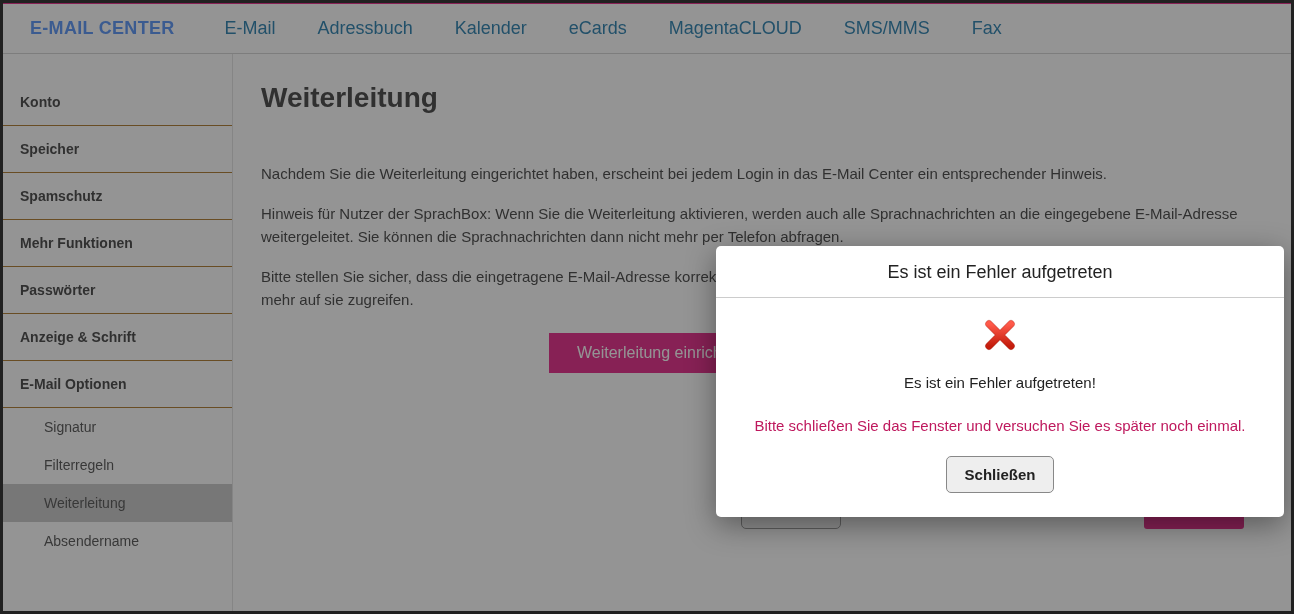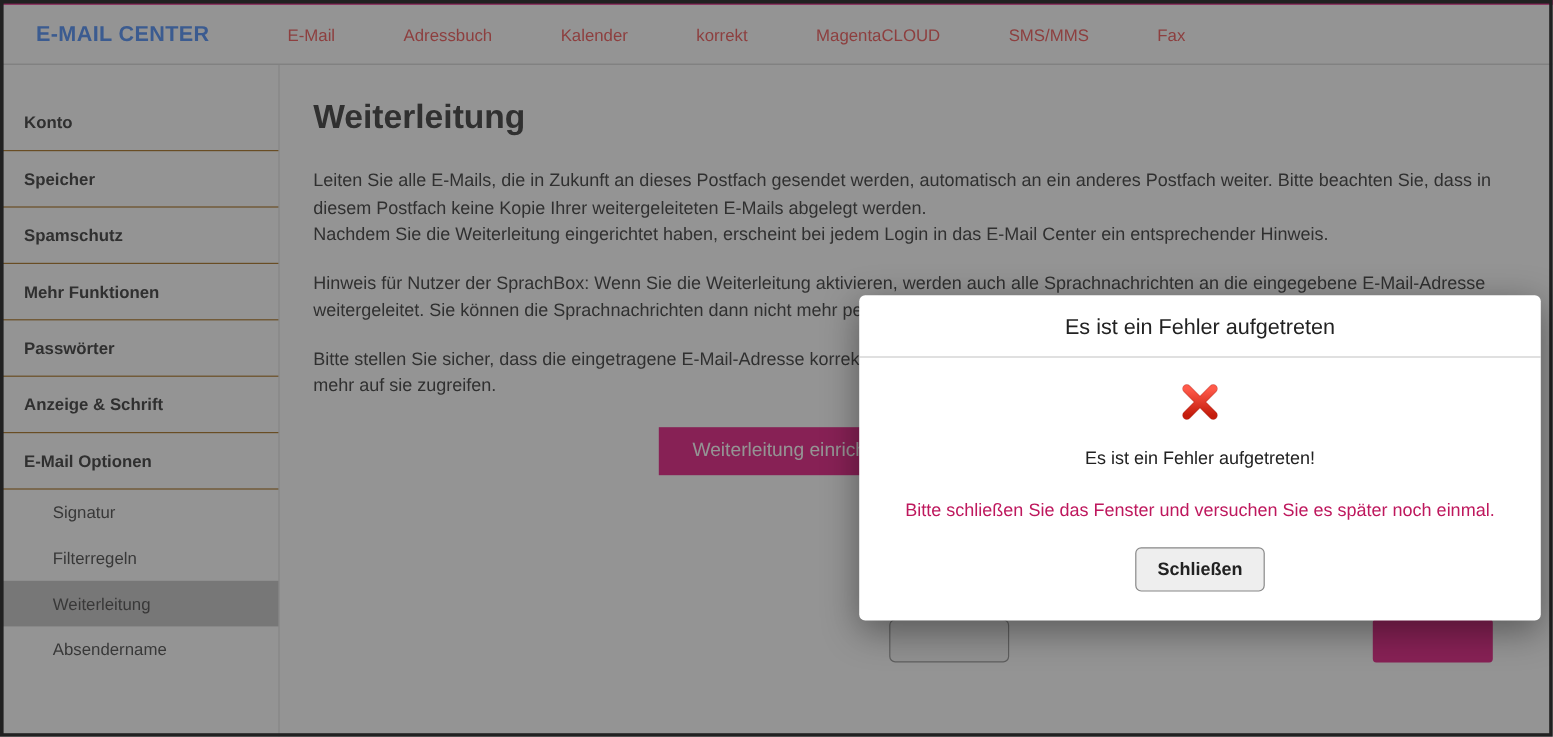--- a/index.html
+++ b/index.html
@@ -30,25 +30,24 @@
       border-bottom: 1px solid #ccc;
     }
     .topnav .brand {
       font-weight: 700;
       font-size: 18px;
       color: #3b82f6;
       margin-right: 50px;
       letter-spacing: 0.3px;
     }
     .topnav .nav-item {
-      font-size: 14px;
-      color: #ef4444;
+      font-size: 18px;
+      color: #0369a1;
       margin-right: 42px;
       cursor: pointer;
-      margin-left: 15px;
     }
     .container {
       display: flex;
       height: calc(100% - 54px);
     }
     .sidebar {
       width: 233px;
       border-right: 1px solid #ddd;
       padding-top: 25px;
     }
@@ -171,21 +170,21 @@
 </head>
 <body>
 
 <div class="magenta-bar"></div>
 
 <div class="topnav">
   <div class="brand">E-MAIL CENTER</div>
   <div class="nav-item">E-Mail</div>
   <div class="nav-item">Adressbuch</div>
   <div class="nav-item">Kalender</div>
-  <div class="nav-item">korrekt</div>
+  <div class="nav-item">eCards</div>
   <div class="nav-item">MagentaCLOUD</div>
   <div class="nav-item">SMS/MMS</div>
   <div class="nav-item">Fax</div>
 </div>
 
 <div class="container">
   <div class="sidebar">
     <div class="item">Konto</div>
     <div class="item">Speicher</div>
     <div class="item">Spamschutz</div>
@@ -194,21 +193,21 @@
     <div class="item">Anzeige &amp; Schrift</div>
     <div class="item">E-Mail Optionen</div>
     <div class="subitem">Signatur</div>
     <div class="subitem">Filterregeln</div>
     <div class="subitem active">Weiterleitung</div>
     <div class="subitem">Absendername</div>
   </div>
 
   <div class="content">
     <h1>Weiterleitung</h1>
-    <p><span>Leiten Sie alle E-Mails, die in Zukunft an dieses Postfach gesendet werden, automatisch an ein anderes Postfach weiter. Bitte beachten Sie, dass in diesem Postfach keine Kopie Ihrer weitergeleiteten E-Mails abgelegt werden.</span><br><span>Nachdem Sie die Weiterleitung eingerichtet haben, erscheint bei jedem Login in das E-Mail Center ein entsprechender Hinweis.</span></p>
+    <p><br><span>Nachdem Sie die Weiterleitung eingerichtet haben, erscheint bei jedem Login in das E-Mail Center ein entsprechender Hinweis.</span></p>
     <p>Hinweis für Nutzer der SprachBox: Wenn Sie die Weiterleitung aktivieren, werden auch alle Sprachnachrichten an die eingegebene E-Mail-Adresse weitergeleitet. Sie können die Sprachnachrichten dann nicht mehr per Telefon abfragen.</p>
     <p>Bitte stellen Sie sicher, dass die eingetragene E-Mail-Adresse korrekt ist. Ansonsten werden Ihre E-Mails nicht weitergeleitet und Sie können nicht mehr auf sie zugreifen.</p>
     <button class="primary-btn">Weiterleitung einrichten</button>
     <div class="hidden-btns">
       <div class="hidden-btn-left"></div>
       <div class="hidden-btn-right"></div>
     </div>
   </div>
 </div>
 

